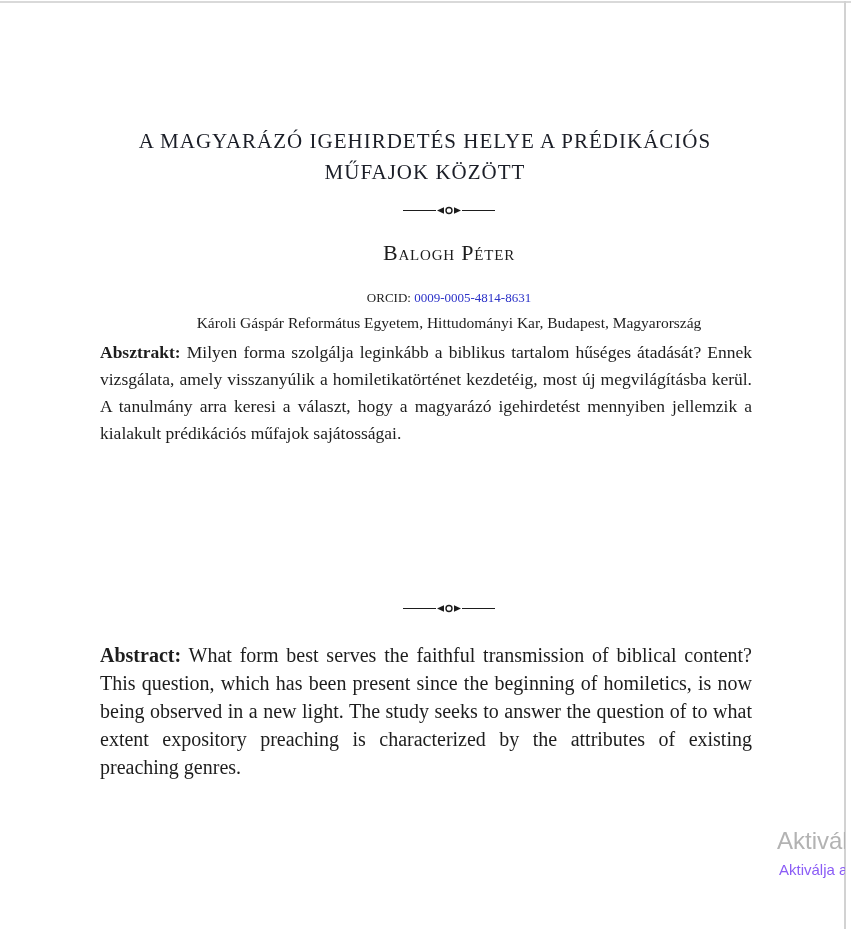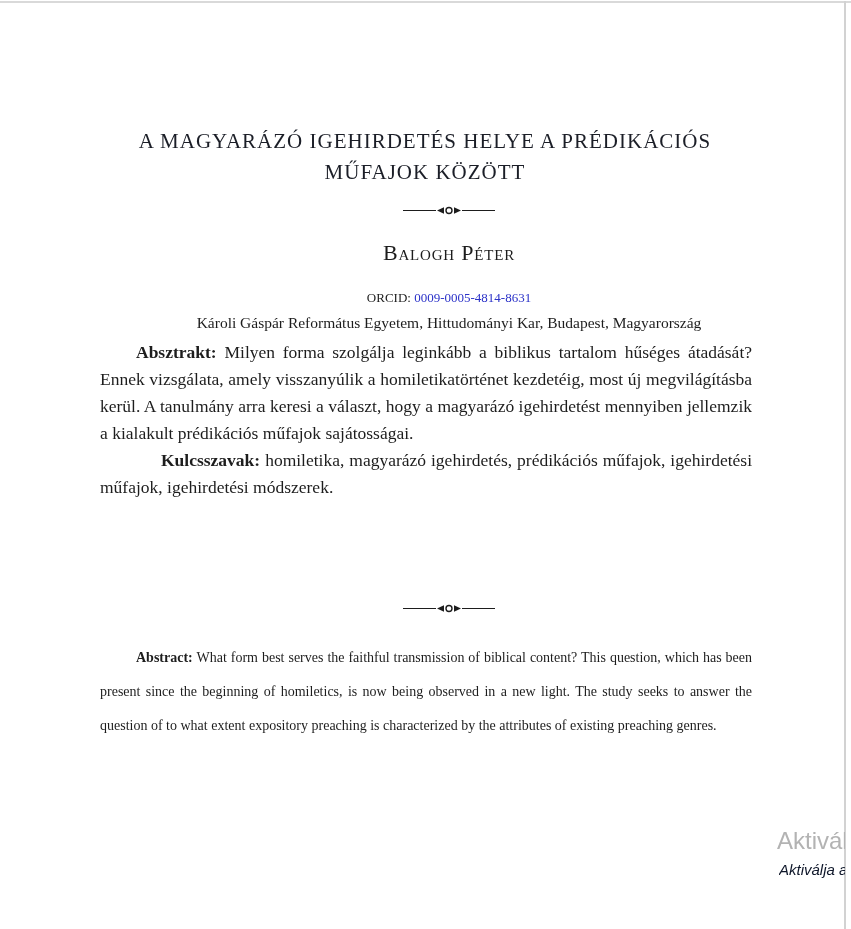--- a/index.html
+++ b/index.html
@@ -40,24 +40,24 @@
     letter-spacing: 0.8px; color: #1c1c1c;
   }
   .affiliation { top: 267px; font-size: 15.5px; margin-top: 47px; }
   .orcid { top: 290px; font-size: 13px; }
   .orcid a { text-decoration: none; cursor: pointer; }
   .abstract {
     position: absolute; left: 100px; width: 652px;
     text-align: justify; color: #1d1d1d;
   }
   #hu-abstract { top: 339px; font-size: 17.5px; line-height: 27px; }
-  #en-abstract { top: 641px; font-size: 14px; line-height: 34px; }
+  #en-abstract { top: 641px; font-size: 20px; line-height: 28px; }
   .abstract p { margin: 0; }
   .abstract p.indent { text-indent: 25px; }
-  .abstract strong { font-weight: bold; margin-left: 36px; }
+  .abstract strong { font-weight: bold; }
   .wm {
     position: absolute; overflow: hidden; white-space: nowrap;
     font-family: "Liberation Sans", sans-serif;
   }
   #wm-line1 { left: 777px; top: 827px; width: 68px; height: 32px; font-size: 24px; }
   #wm-line2 { left: 779px; top: 861px; width: 66px; height: 22px; font-size: 15px; }
 </style>
 </head>
 <body>
 
@@ -85,24 +85,20 @@
   <div class="center-line orcid">
     <span>ORCID:</span>
     <a style="color: rgb(42, 49, 200);">0009-0005-4814-8631</a>
   </div>
 
   <div class="abstract" id="hu-abstract">
     <p>
       <strong>Absztrakt:</strong>
       <span>Milyen forma szolgálja leginkább a biblikus tartalom hűséges átadását? Ennek vizsgálata, amely visszanyúlik a homiletikatörténet kezdetéig, most új megvilágításba kerül. A tanulmány arra keresi a választ, hogy a magyarázó igehirdetést mennyiben jellemzik a kialakult prédikációs műfajok sajátosságai.</span>
     </p>
-    <p class="indent">
-      <strong>Kulcsszavak:</strong>
-      <span>homiletika, magyarázó igehirdetés, prédikációs műfajok, igehirdetési műfajok, igehirdetési módszerek.</span>
-    </p>
   </div>
 
 
   <div class="divider-row" id="divider-2">
     <svg width="92" height="13" viewBox="0 0 92 13">
       <line x1="0" y1="6.5" x2="33" y2="6.5" stroke="#1d1d1d" stroke-width="1.2"></line>
       <line x1="59" y1="6.5" x2="92" y2="6.5" stroke="#1d1d1d" stroke-width="1.2"></line>
       <polygon points="34,6.5 41,3.2 41,9.8" fill="#1d1d1d"></polygon>
       <polygon points="58,6.5 51,3.2 51,9.8" fill="#1d1d1d"></polygon>
       <circle cx="46" cy="6.5" r="3" fill="none" stroke="#1d1d1d" stroke-width="1.4"></circle>
@@ -111,15 +107,15 @@
 
   <div class="abstract" id="en-abstract">
     <p>
       <strong>Abstract:</strong>
       <span>What form best serves the faithful transmission of biblical content? This question, which has been present since the beginning of homiletics, is now being observed in a new light. The study seeks to answer the question of to what extent expository preaching is characterized by the attributes of existing preaching genres.</span>
     </p>
   </div>
 
   <div class="wm" id="wm-line1" style="color: rgb(179, 179, 179);">Aktiválja</div>
 
-  <div class="wm" id="wm-line2" style="color: #0f172a; font-style: italic;">Aktiválja a</div>
+  <div class="wm" id="wm-line2" style="color: #8b5cf6;">Aktiválja a</div>
 
 </div>
 
 </body></html>

